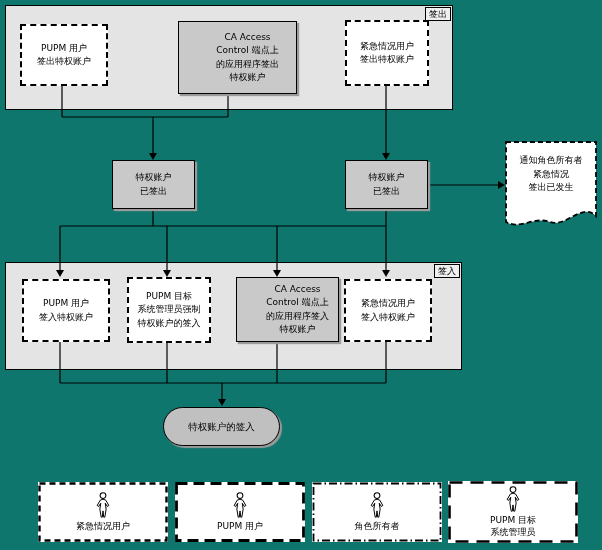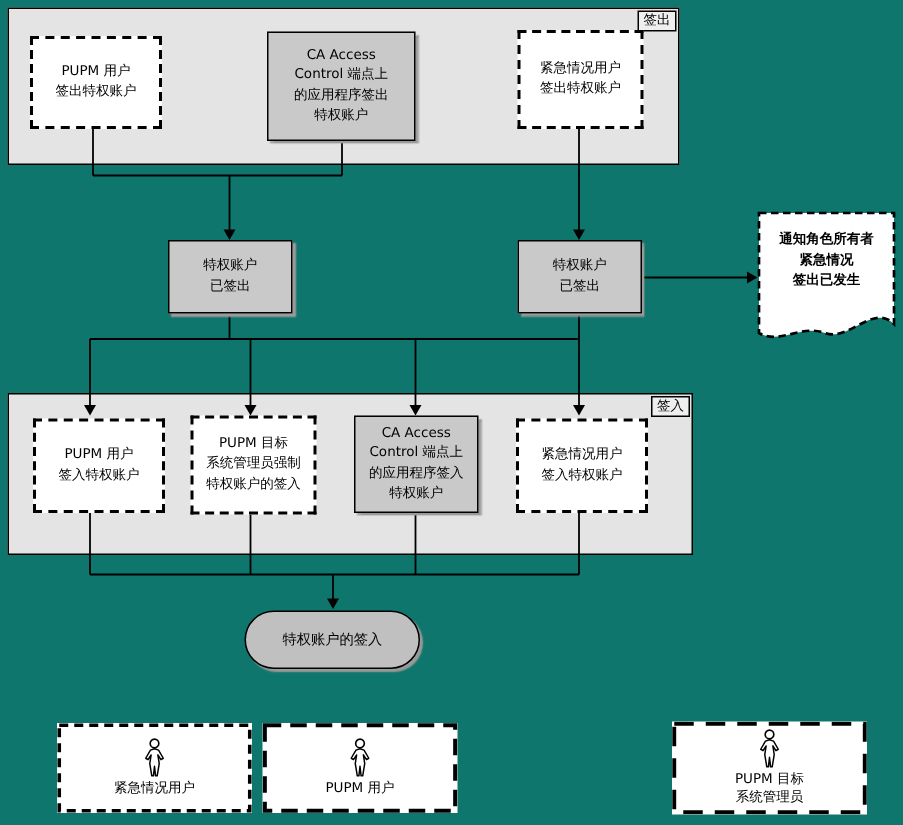--- a/index.html
+++ b/index.html
@@ -6,21 +6,21 @@
   body{font-family:"DejaVu Sans","Liberation Sans",sans-serif;color:#000;}
   #canvas{position:relative;width:602px;height:550px;background:#0f766e;overflow:hidden;}
 
   .container-box{position:absolute;background:#e4e4e4;border:1px solid #000;z-index:1;}
   .corner-label{position:absolute;top:1px;right:1px;border:1px solid #000;background:#efefef;
     font-size:9px;line-height:12px;padding:0 3px;white-space:pre-line;z-index:3;}
 
   .node{position:absolute;display:flex;align-items:center;justify-content:center;
     text-align:center;font-size:9px;line-height:1.45;white-space:pre-line;z-index:4;}
   .node-dashed{background:#fff;border:2px dashed #000;}
-  .node-gray{background:#c9c9c9;border:1.5px solid #000;box-shadow:2px 2px 1px #9a9a9a;}
+  .node-gray{background:#c9c9c9;border:1.5px solid #000;box-shadow:2px 2px 1px #9a9a9a;padding-left:20px;}
   .state-box{background:#c9c9c9;border:1.5px solid #000;box-shadow:2px 2px 1px #9a9a9a;}
   .ellipse{background:#c0c0c0;border:1.5px solid #000;border-radius:22px;box-shadow:2px 2px 1px #9a9a9a;}
 
   .connectors{position:absolute;left:0;top:0;z-index:2;pointer-events:none;}
 
   .doc-shape{position:absolute;z-index:4;}
   .doc-text{position:absolute;left:0;top:14px;width:100%;text-align:center;
     font-size:9px;line-height:1.5;white-space:pre-line;}
 
   .legend-box{position:absolute;width:130px;height:60px;background:#fff;z-index:4;
@@ -70,21 +70,21 @@
 
   <div class="node node-dashed" style="left:345px;top:20px;width:80px;height:62px;">紧急情况用户
 签出特权账户</div>
 
   <div class="node state-box" style="left:112px;top:160px;width:81px;height:47px;">特权账户
 已签出</div>
 
   <div class="node state-box" style="left:345px;top:160px;width:81px;height:47px;">特权账户
 已签出</div>
 
-  <div class="doc-shape" style="left:504px;top:140px;width:94px;height:96px;font-weight:bold;">
+  <div class="doc-shape" style="left:504px;top:140px;width:94px;height:96px;">
     <svg width="94" height="96" viewBox="0 0 94 96">
       <path d="M2 2 H92 V76 C78 62 62 88 46 82 C30 76 16 90 2 82 Z" fill="#ffffff" stroke="#000" stroke-width="1.8" stroke-dasharray="5,3"></path>
     </svg>
     <div class="doc-text">通知角色所有者
 紧急情况
 签出已发生</div>
   </div>
 
   <div class="node node-dashed" style="left:22px;top:279px;width:84px;height:59px;">PUPM 用户
 签入特权账户</div>
@@ -118,20 +118,30 @@
     <svg class="legend-border" width="130" height="60">
         <rect x="1.5" y="1.5" width="127" height="57" fill="none" stroke="#000" stroke-width="2.8" stroke-dasharray="11,6"></rect>
       </svg>
     <svg class="person" viewBox="0 0 22 30" width="20" height="27">
       <circle cx="11" cy="4" r="3.2" fill="#fff" stroke="#000" stroke-width="1.2"></circle>
       <path d="M11 8 L14 9 L17.5 15 L15.8 16 L13.5 12.5 L14.5 19 L13 28 L11.8 28 L11 21 L10.2 28 L9 28 L7.5 19 L8.5 12.5 L6.2 16 L4.5 15 L8 9 Z" fill="#fff" stroke="#000" stroke-width="1.1" stroke-linejoin="round"></path>
     </svg>
     <div class="legend-label">PUPM 用户</div>
   </div>
 
+  <div class="legend-box" style="left:312px;top:482px;">
+    <svg class="legend-border" width="130" height="60">
+        <rect x="1.5" y="1.5" width="127" height="57" fill="none" stroke="#000" stroke-width="1.8" stroke-dasharray="8,3,1.5,3"></rect>
+      </svg>
+    <svg class="person" viewBox="0 0 22 30" width="20" height="27">
+      <circle cx="11" cy="4" r="3.2" fill="#fff" stroke="#000" stroke-width="1.2"></circle>
+      <path d="M11 8 L14 9 L17.5 15 L15.8 16 L13.5 12.5 L14.5 19 L13 28 L11.8 28 L11 21 L10.2 28 L9 28 L7.5 19 L8.5 12.5 L6.2 16 L4.5 15 L8 9 Z" fill="#fff" stroke="#000" stroke-width="1.1" stroke-linejoin="round"></path>
+    </svg>
+    <div class="legend-label">角色所有者</div>
+  </div>
 
   <div class="legend-box" style="left:448px;top:481px;height:62px;">
     <svg class="legend-border" width="130" height="62">
         <rect x="1.5" y="1.5" width="127" height="59" fill="none" stroke="#000" stroke-width="2.6" stroke-dasharray="13,8"></rect>
       </svg>
     <svg class="person" viewBox="0 0 22 30" width="20" height="27">
       <circle cx="11" cy="4" r="3.2" fill="#fff" stroke="#000" stroke-width="1.2"></circle>
       <path d="M11 8 L14 9 L17.5 15 L15.8 16 L13.5 12.5 L14.5 19 L13 28 L11.8 28 L11 21 L10.2 28 L9 28 L7.5 19 L8.5 12.5 L6.2 16 L4.5 15 L8 9 Z" fill="#fff" stroke="#000" stroke-width="1.1" stroke-linejoin="round"></path>
     </svg>
     <div class="legend-label">PUPM 目标

